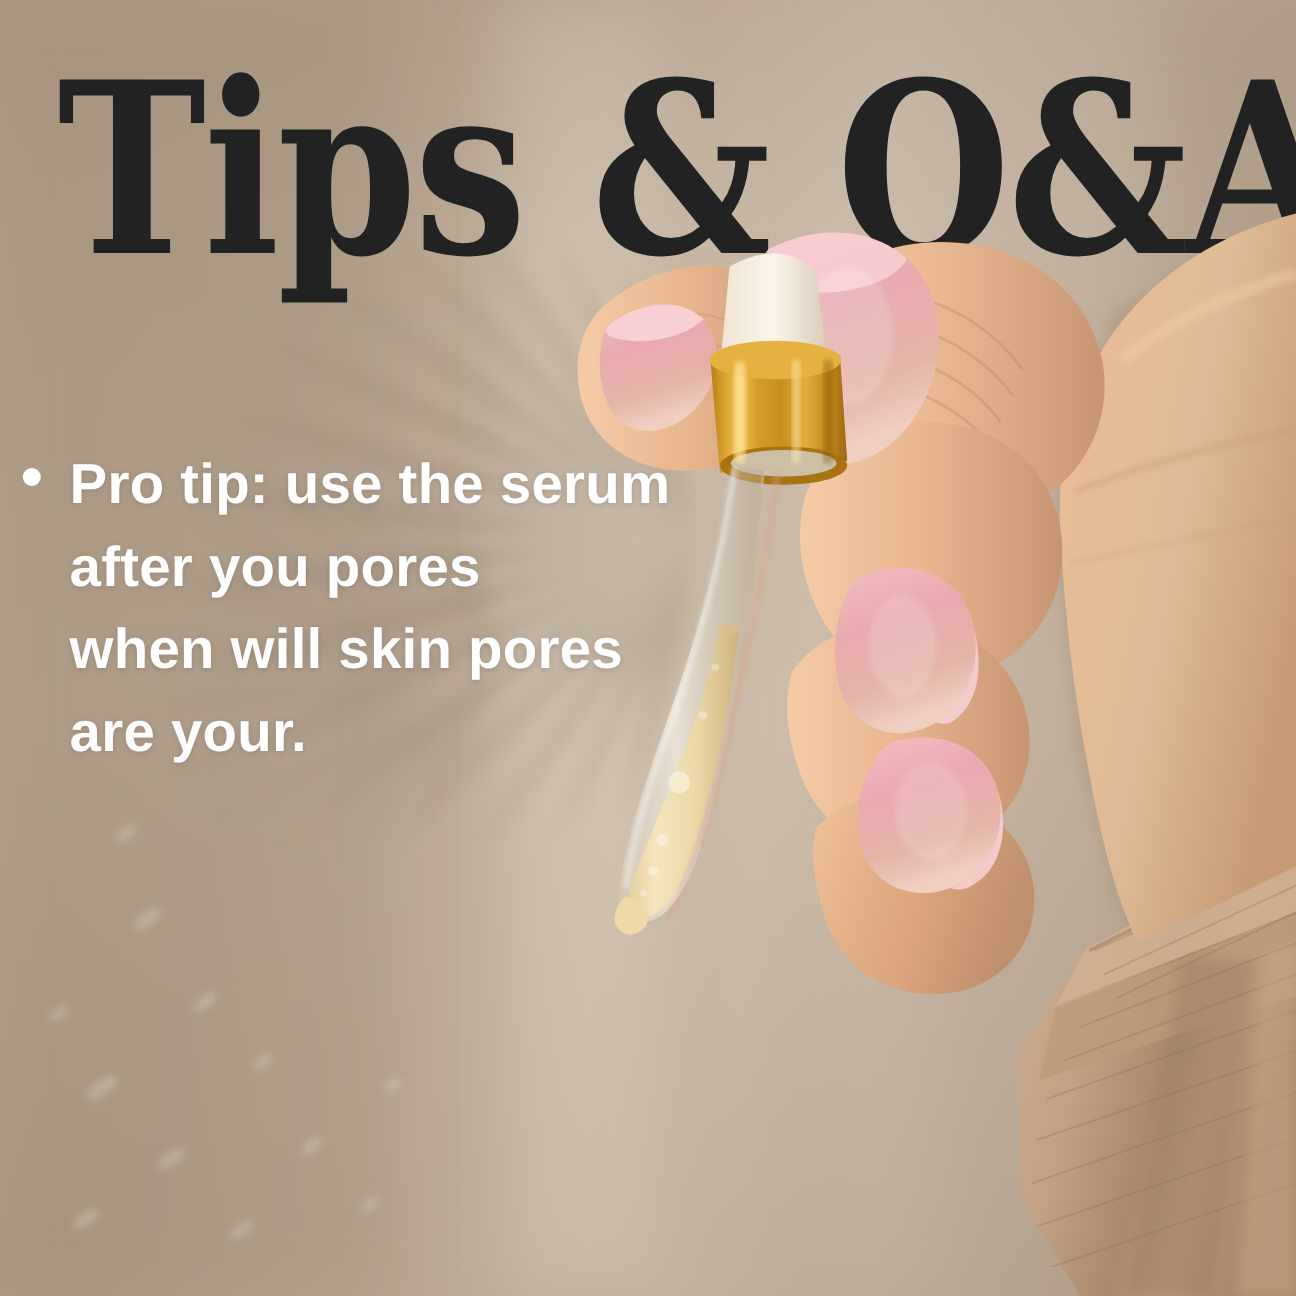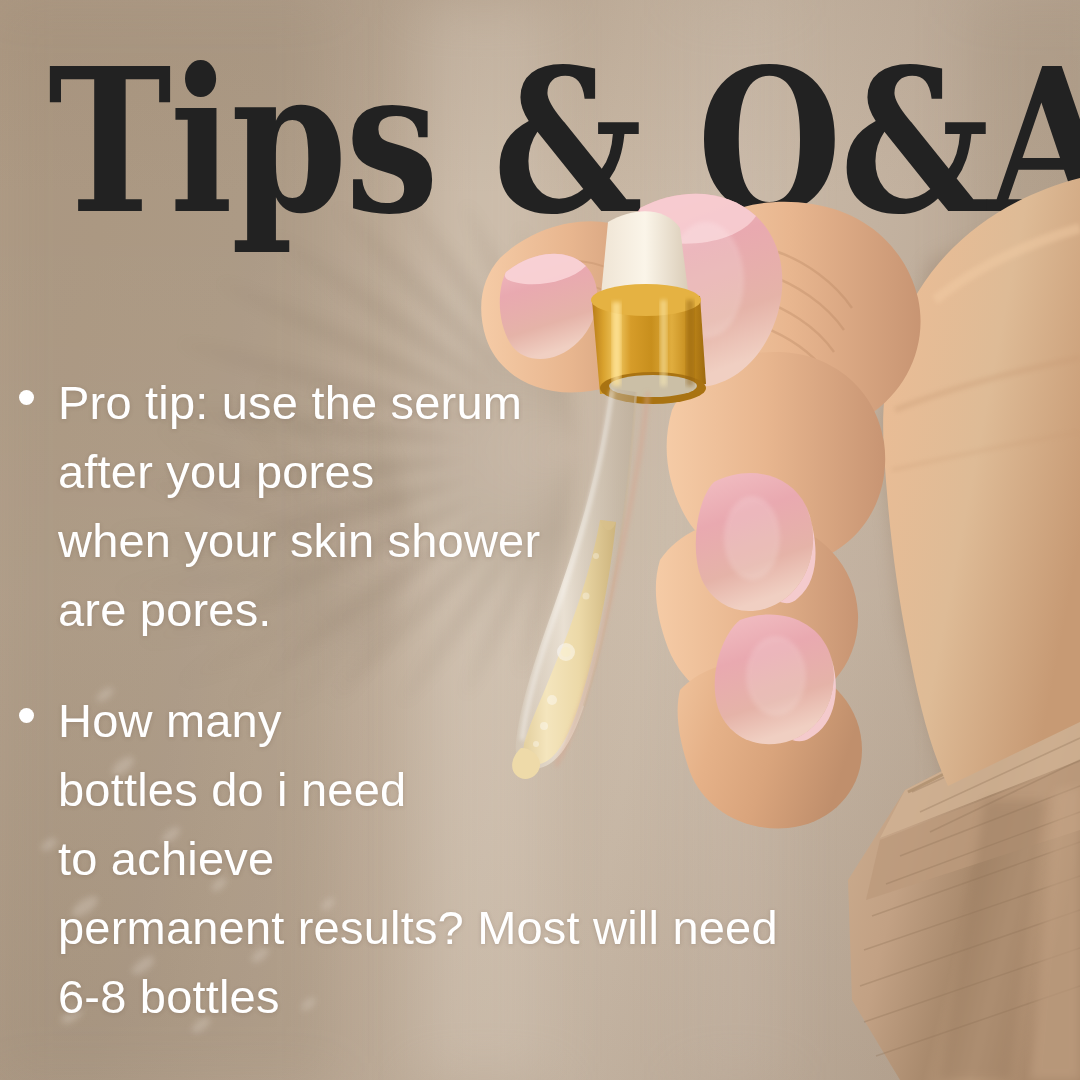--- a/index.html
+++ b/index.html
@@ -147,21 +147,21 @@
     left: 19px;
     top: 22px;
     width: 15px;
     height: 15px;
     border-radius: 50%;
     background: #ffffff;
   }
   .line {
     font-size: 47px;
     line-height: 69px;
-    font-weight: 400;
+    font-weight: 700;
     letter-spacing: 0.2px;
     white-space: nowrap;
     text-shadow: 0 1px 4px rgba(90,70,55,0.22);
   }
 </style>
 </head>
 <body>
 
 <div id="canvas">
 
@@ -462,27 +462,19 @@
       <path d="M648,392 C640,470 620,560 600,640 C586,696 570,740 556,766" stroke="#d7a58f" stroke-width="4" fill="none" opacity="0.55" filter="url(#soft)"></path>
     </g>
   </svg>
 
   <div class="copy">
 
     <div class="bullet-block">
       <span class="dot"></span>
       <div class="line">Pro tip: use the serum</div>
       <div class="line">after you pores</div>
-      <div class="line">when your skin shower</div>
-      <div class="line">are pores.</div>
+      <div class="line">when will skin pores</div>
+      <div class="line">are your.</div>
     </div>
 
-    <div class="bullet-block">
-      <span class="dot"></span>
-      <div class="line">How many</div>
-      <div class="line">bottles do i need</div>
-      <div class="line">to achieve</div>
-      <div class="line">permanent results? Most will need</div>
-      <div class="line">6-8 bottles</div>
-    </div>
 
   </div>
 </div>
 
 </body></html>

